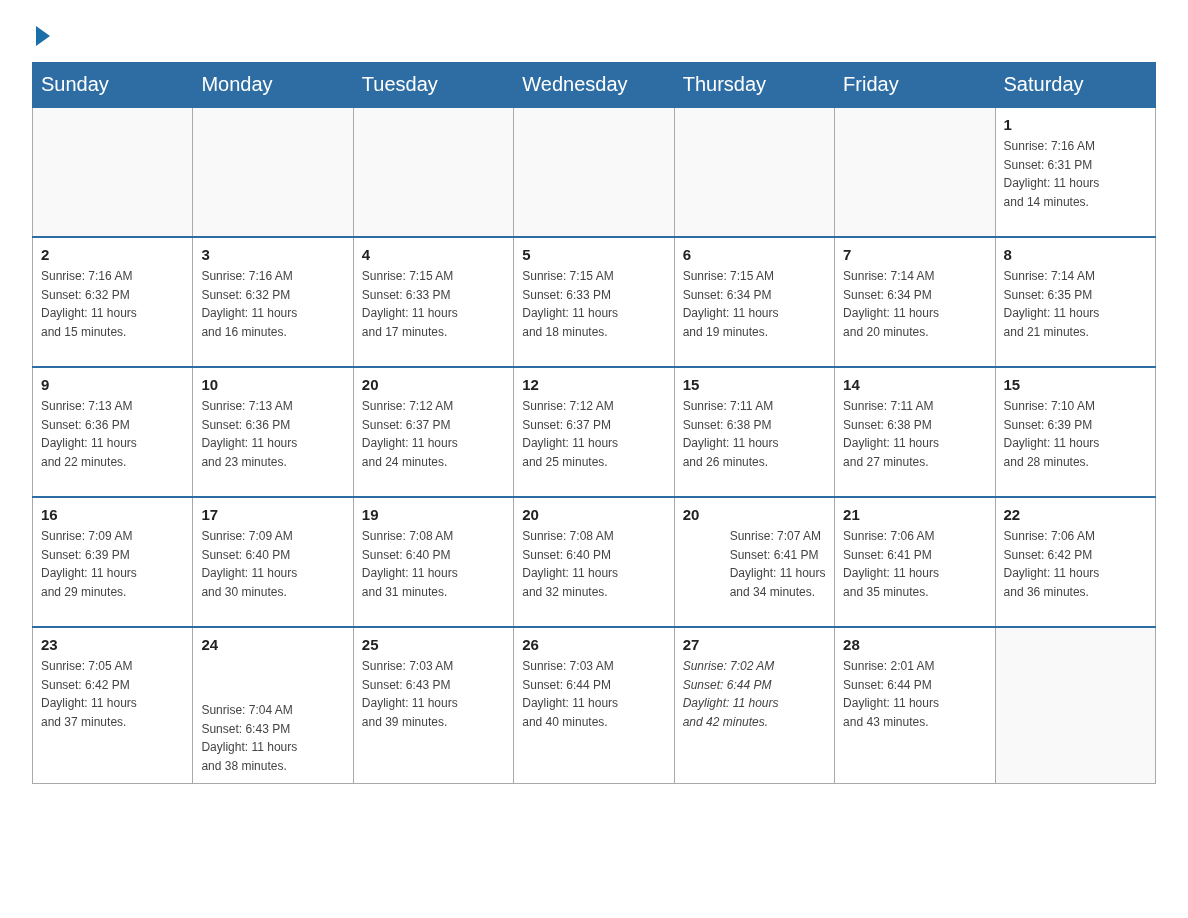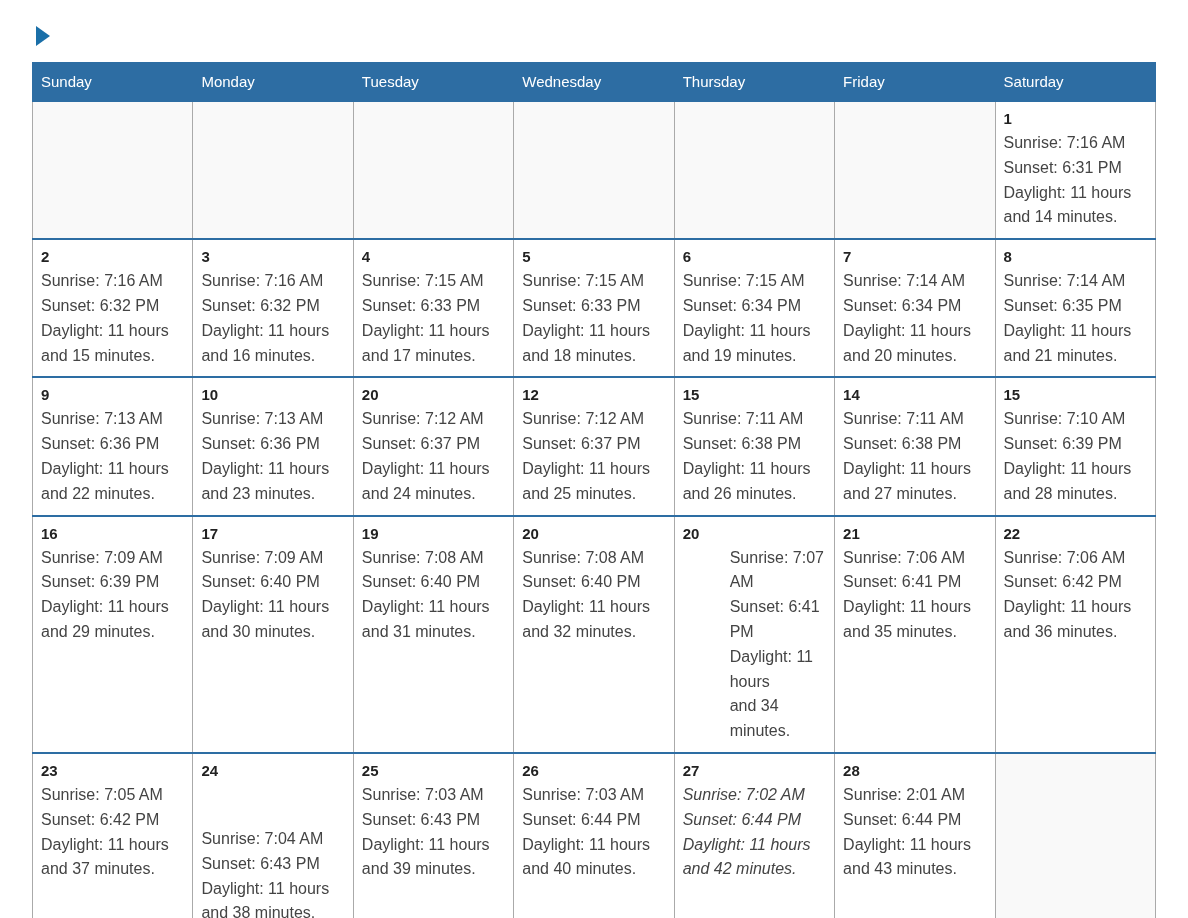--- a/index.html
+++ b/index.html
@@ -61,21 +61,21 @@
       margin-top: 6px;
     }
     .calendar {
       width: 100%;
       border-collapse: collapse;
       table-layout: fixed;
     }
     .calendar th {
       background-color: #2d6da3;
       color: #fff;
-      font-size: 15px;
+      font-size: 20px;
       font-weight: normal;
       padding: 10px 8px;
       text-align: left;
       border: 1px solid #2d6da3;
     }
     .calendar td {
       vertical-align: top;
       padding: 8px 8px;
       border: 1px solid #aaa;
       font-size: 12.5px;
@@ -83,21 +83,21 @@
       height: 130px;
     }
     .day-num {
       font-size: 15px;
       font-weight: bold;
       color: #222;
       display: block;
       margin-bottom: 4px;
     }
     .day-info {
-      font-size: 16px;
+      font-size: 12px;
       color: #444;
       line-height: 1.55;
     }
     .empty-cell {
       background: #f9f9f9;
     }
     .week-row td {
       border-top: 2px solid #2d6da3;
     }
   </style>

